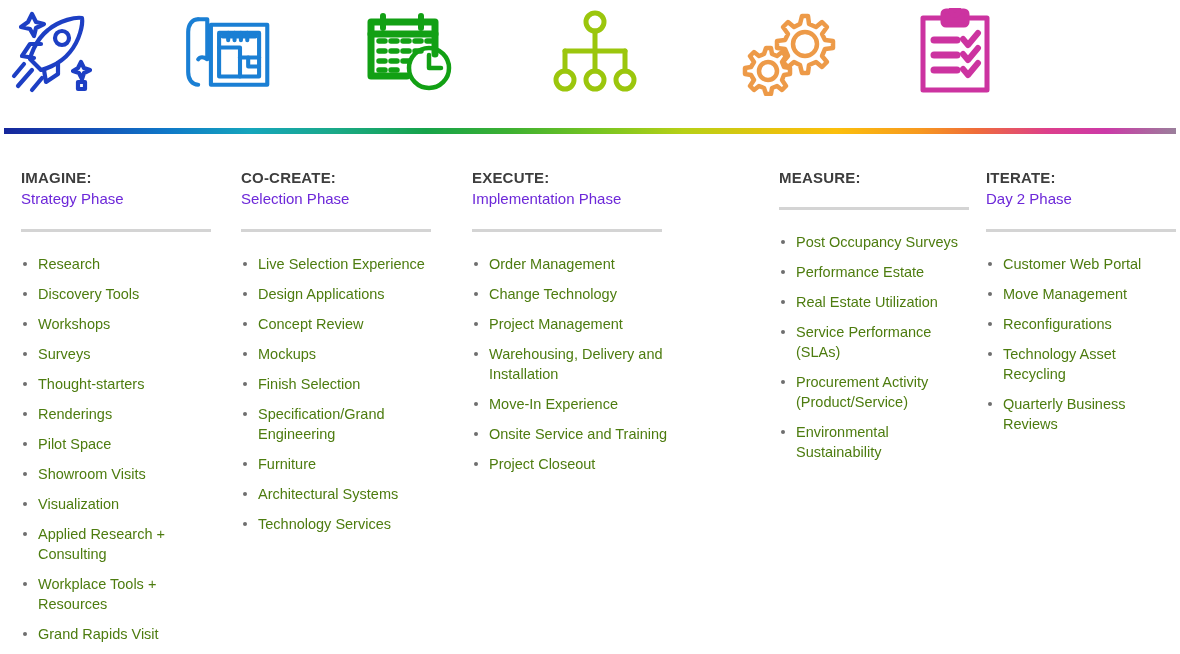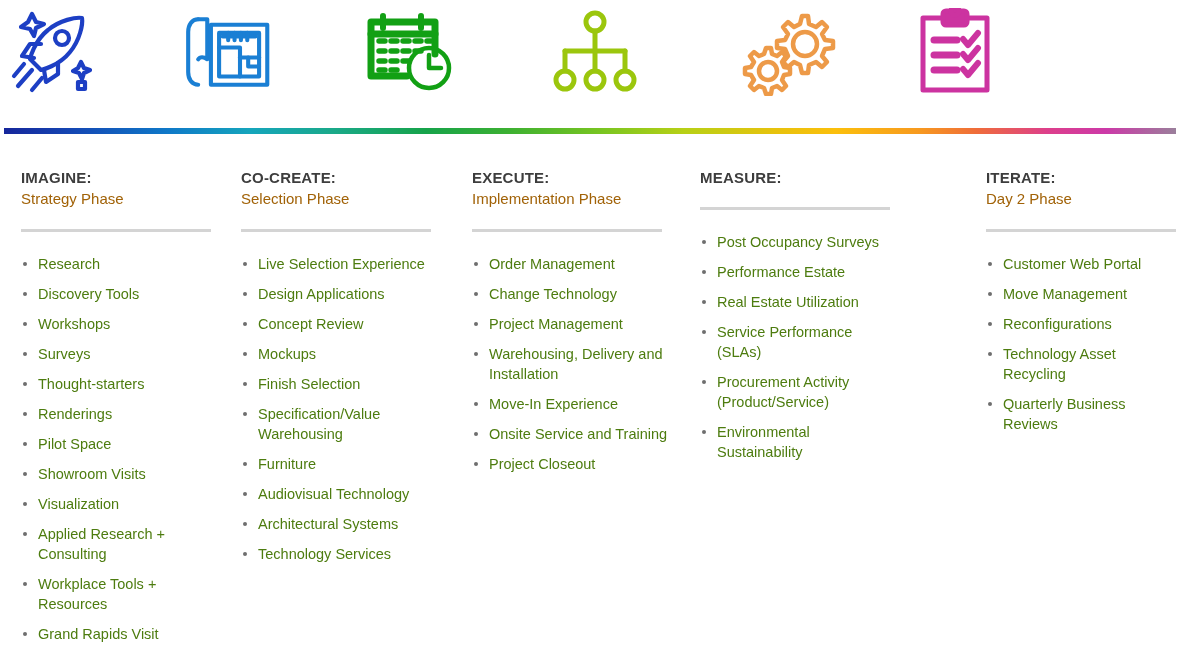--- a/index.html
+++ b/index.html
@@ -77,21 +77,21 @@
     font-size: 15px;
     font-weight: bold;
     letter-spacing: 0.2px;
     color: #3d3d3d;
     line-height: 19px;
     margin: 0;
   }
   .col-sub {
     font-size: 15px;
     font-weight: normal;
-    color: #a16207;
+    color: #6d28d9;
     line-height: 20px;
     margin: 2px 0 0 0;
   }
   .col-rule {
     margin-top: 20px;
     width: 190px;
     height: 3px;
     background: #d4d4d4;
   }
   .col-list {
@@ -232,44 +232,43 @@
   <div class="column" style="left:241px;">
     <div class="col-eyebrow">CO-CREATE:</div>
     <div class="col-sub">Selection Phase</div>
     <div class="col-rule"></div>
     <ul class="col-list">
       <li><span class="bullet"></span><span>Live Selection Experience</span></li>
       <li><span class="bullet"></span><span>Design Applications</span></li>
       <li><span class="bullet"></span><span>Concept Review</span></li>
       <li><span class="bullet"></span><span>Mockups</span></li>
       <li><span class="bullet"></span><span>Finish Selection</span></li>
-      <li><span class="bullet"></span><span>Specification/Value Warehousing</span></li>
+      <li><span class="bullet"></span><span>Specification/Grand Engineering</span></li>
       <li><span class="bullet"></span><span>Furniture</span></li>
-      <li><span class="bullet"></span><span>Audiovisual Technology</span></li>
       <li><span class="bullet"></span><span>Architectural Systems</span></li>
       <li><span class="bullet"></span><span>Technology Services</span></li>
     </ul>
   </div>
 
   <div class="column" style="left:472px;">
     <div class="col-eyebrow">EXECUTE:</div>
     <div class="col-sub">Implementation Phase</div>
     <div class="col-rule"></div>
     <ul class="col-list">
       <li><span class="bullet"></span><span>Order Management</span></li>
       <li><span class="bullet"></span><span>Change Technology</span></li>
       <li><span class="bullet"></span><span>Project Management</span></li>
       <li><span class="bullet"></span><span>Warehousing, Delivery and Installation</span></li>
       <li><span class="bullet"></span><span>Move-In Experience</span></li>
       <li><span class="bullet"></span><span>Onsite Service and Training</span></li>
       <li><span class="bullet"></span><span>Project Closeout</span></li>
     </ul>
   </div>
 
-  <div class="column" style="left:700px;">
+  <div class="column" style="left:779px;">
     <div class="col-eyebrow">MEASURE:</div>
     <div class="col-rule"></div>
     <ul class="col-list">
       <li><span class="bullet"></span><span>Post Occupancy Surveys</span></li>
       <li><span class="bullet"></span><span>Performance Estate</span></li>
       <li><span class="bullet"></span><span>Real Estate Utilization</span></li>
       <li><span class="bullet"></span><span>Service Performance (SLAs)</span></li>
       <li><span class="bullet"></span><span>Procurement Activity (Product/Service)</span></li>
       <li><span class="bullet"></span><span>Environmental Sustainability</span></li>
     </ul>

